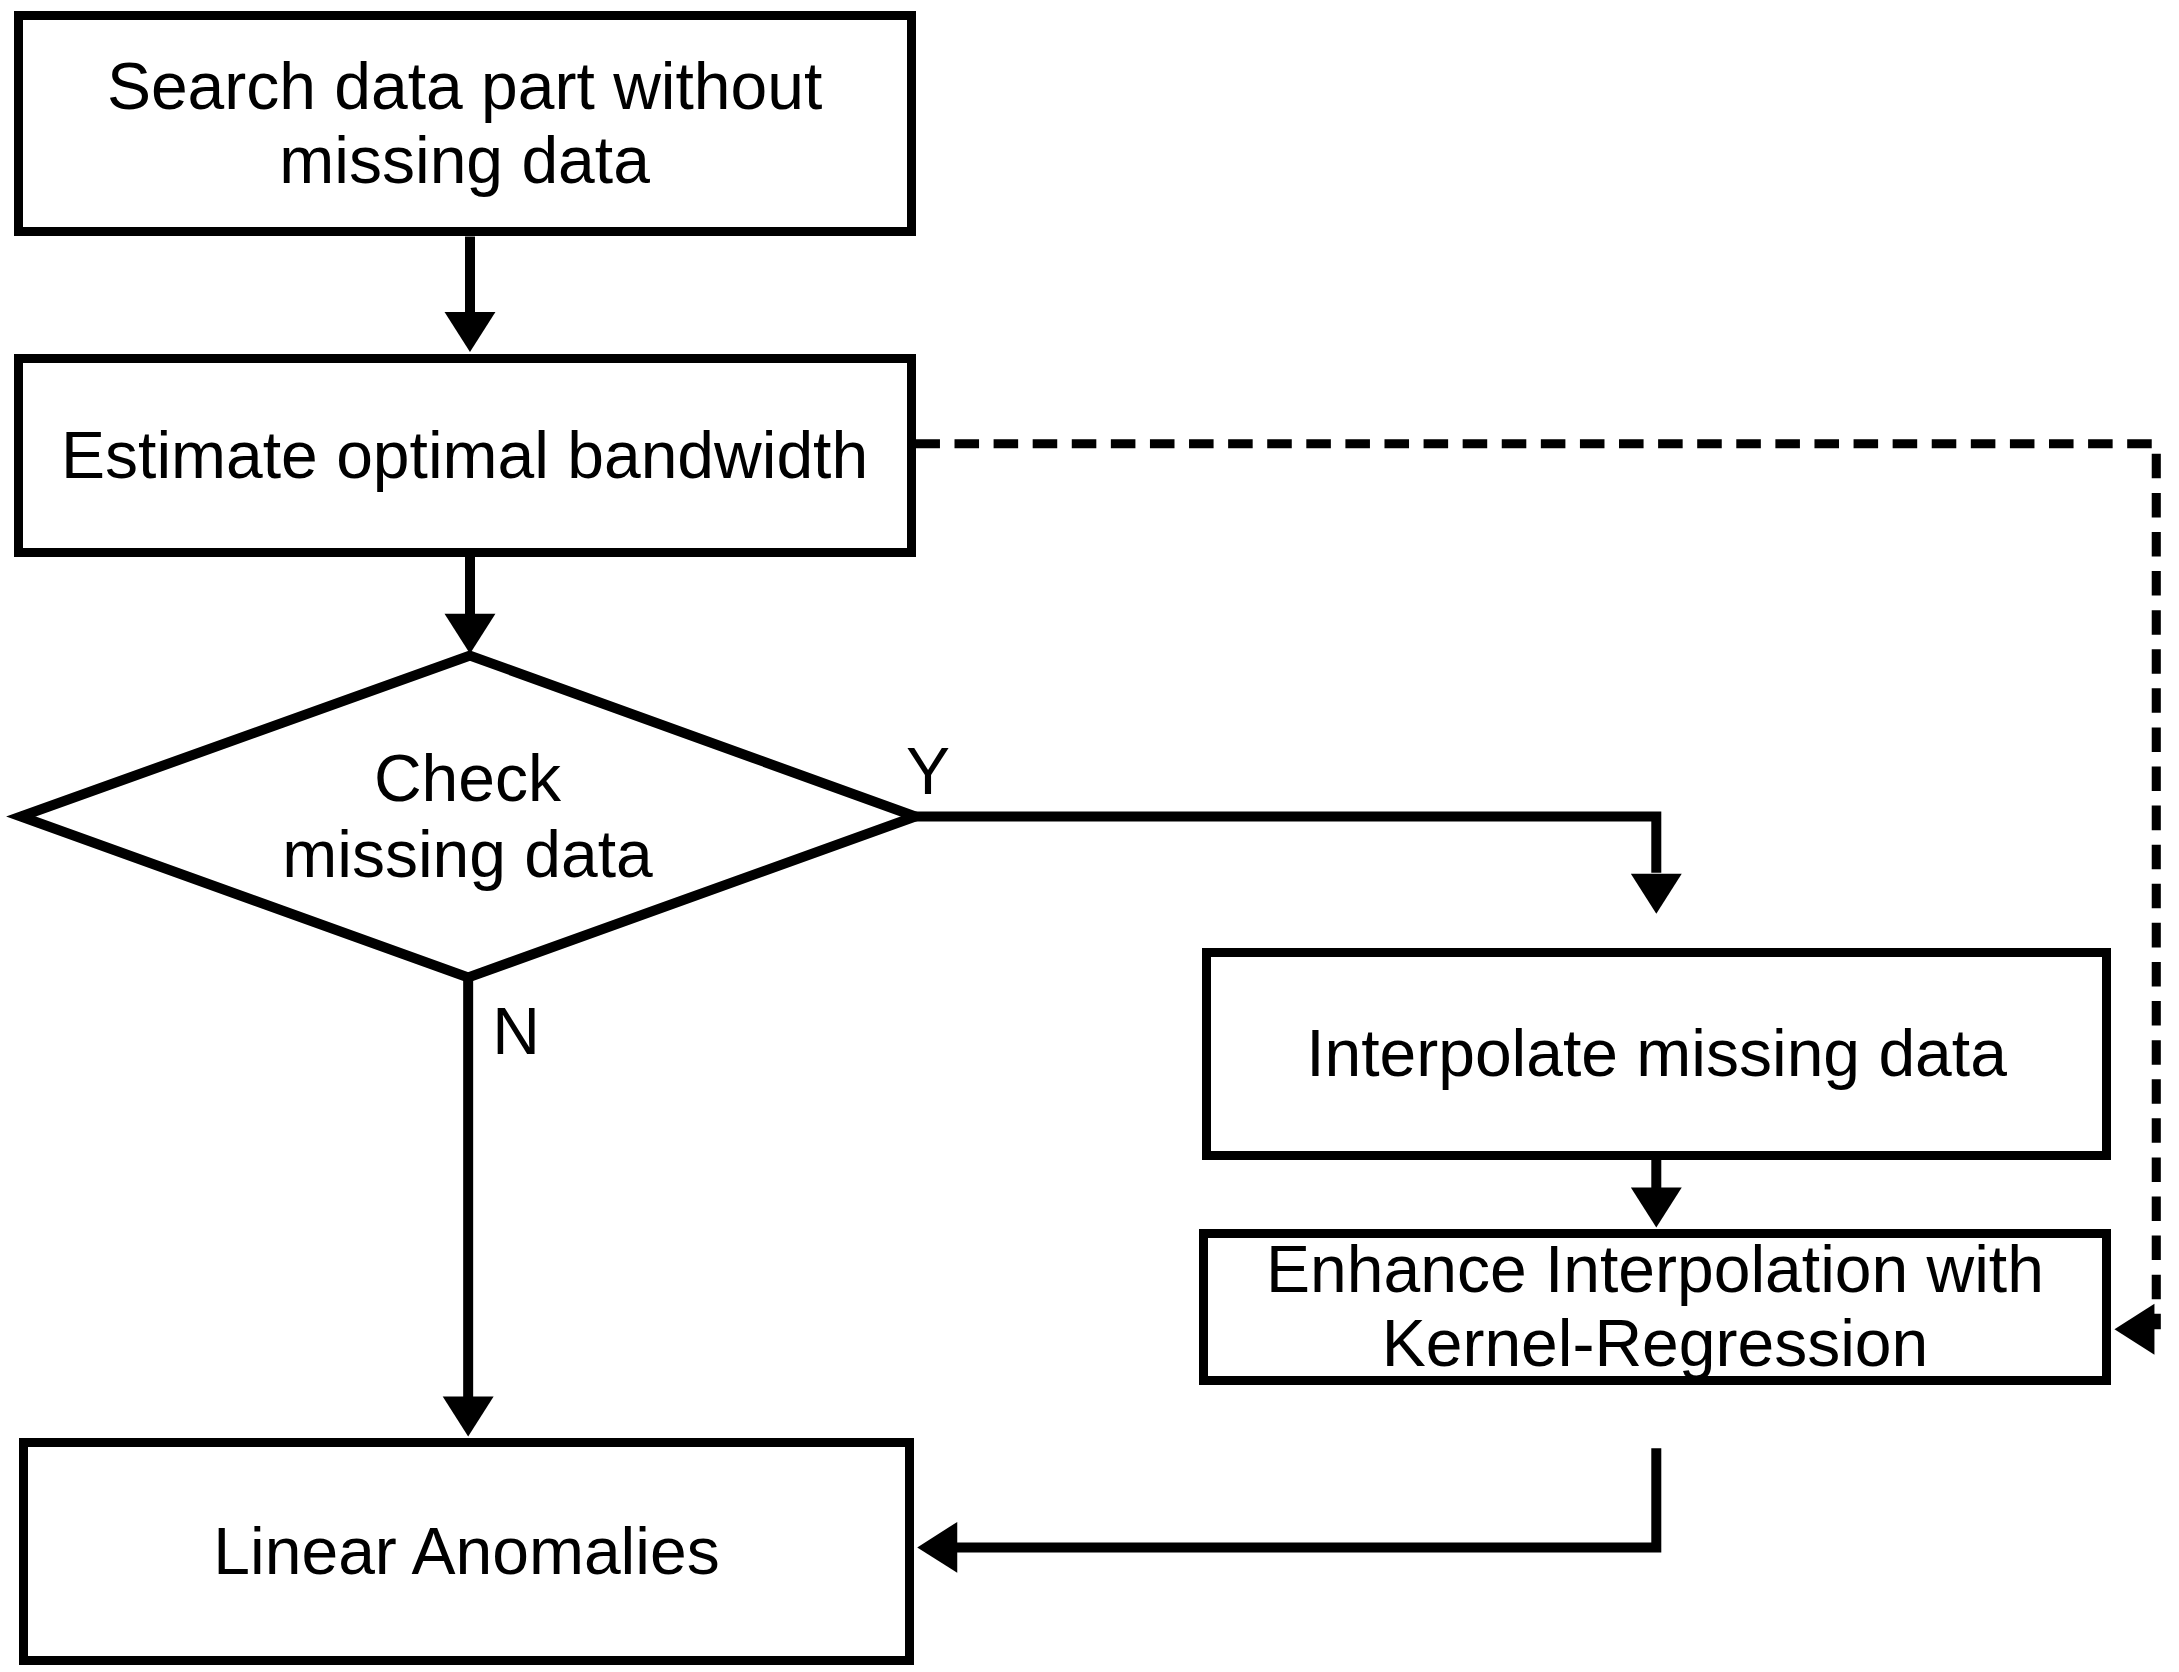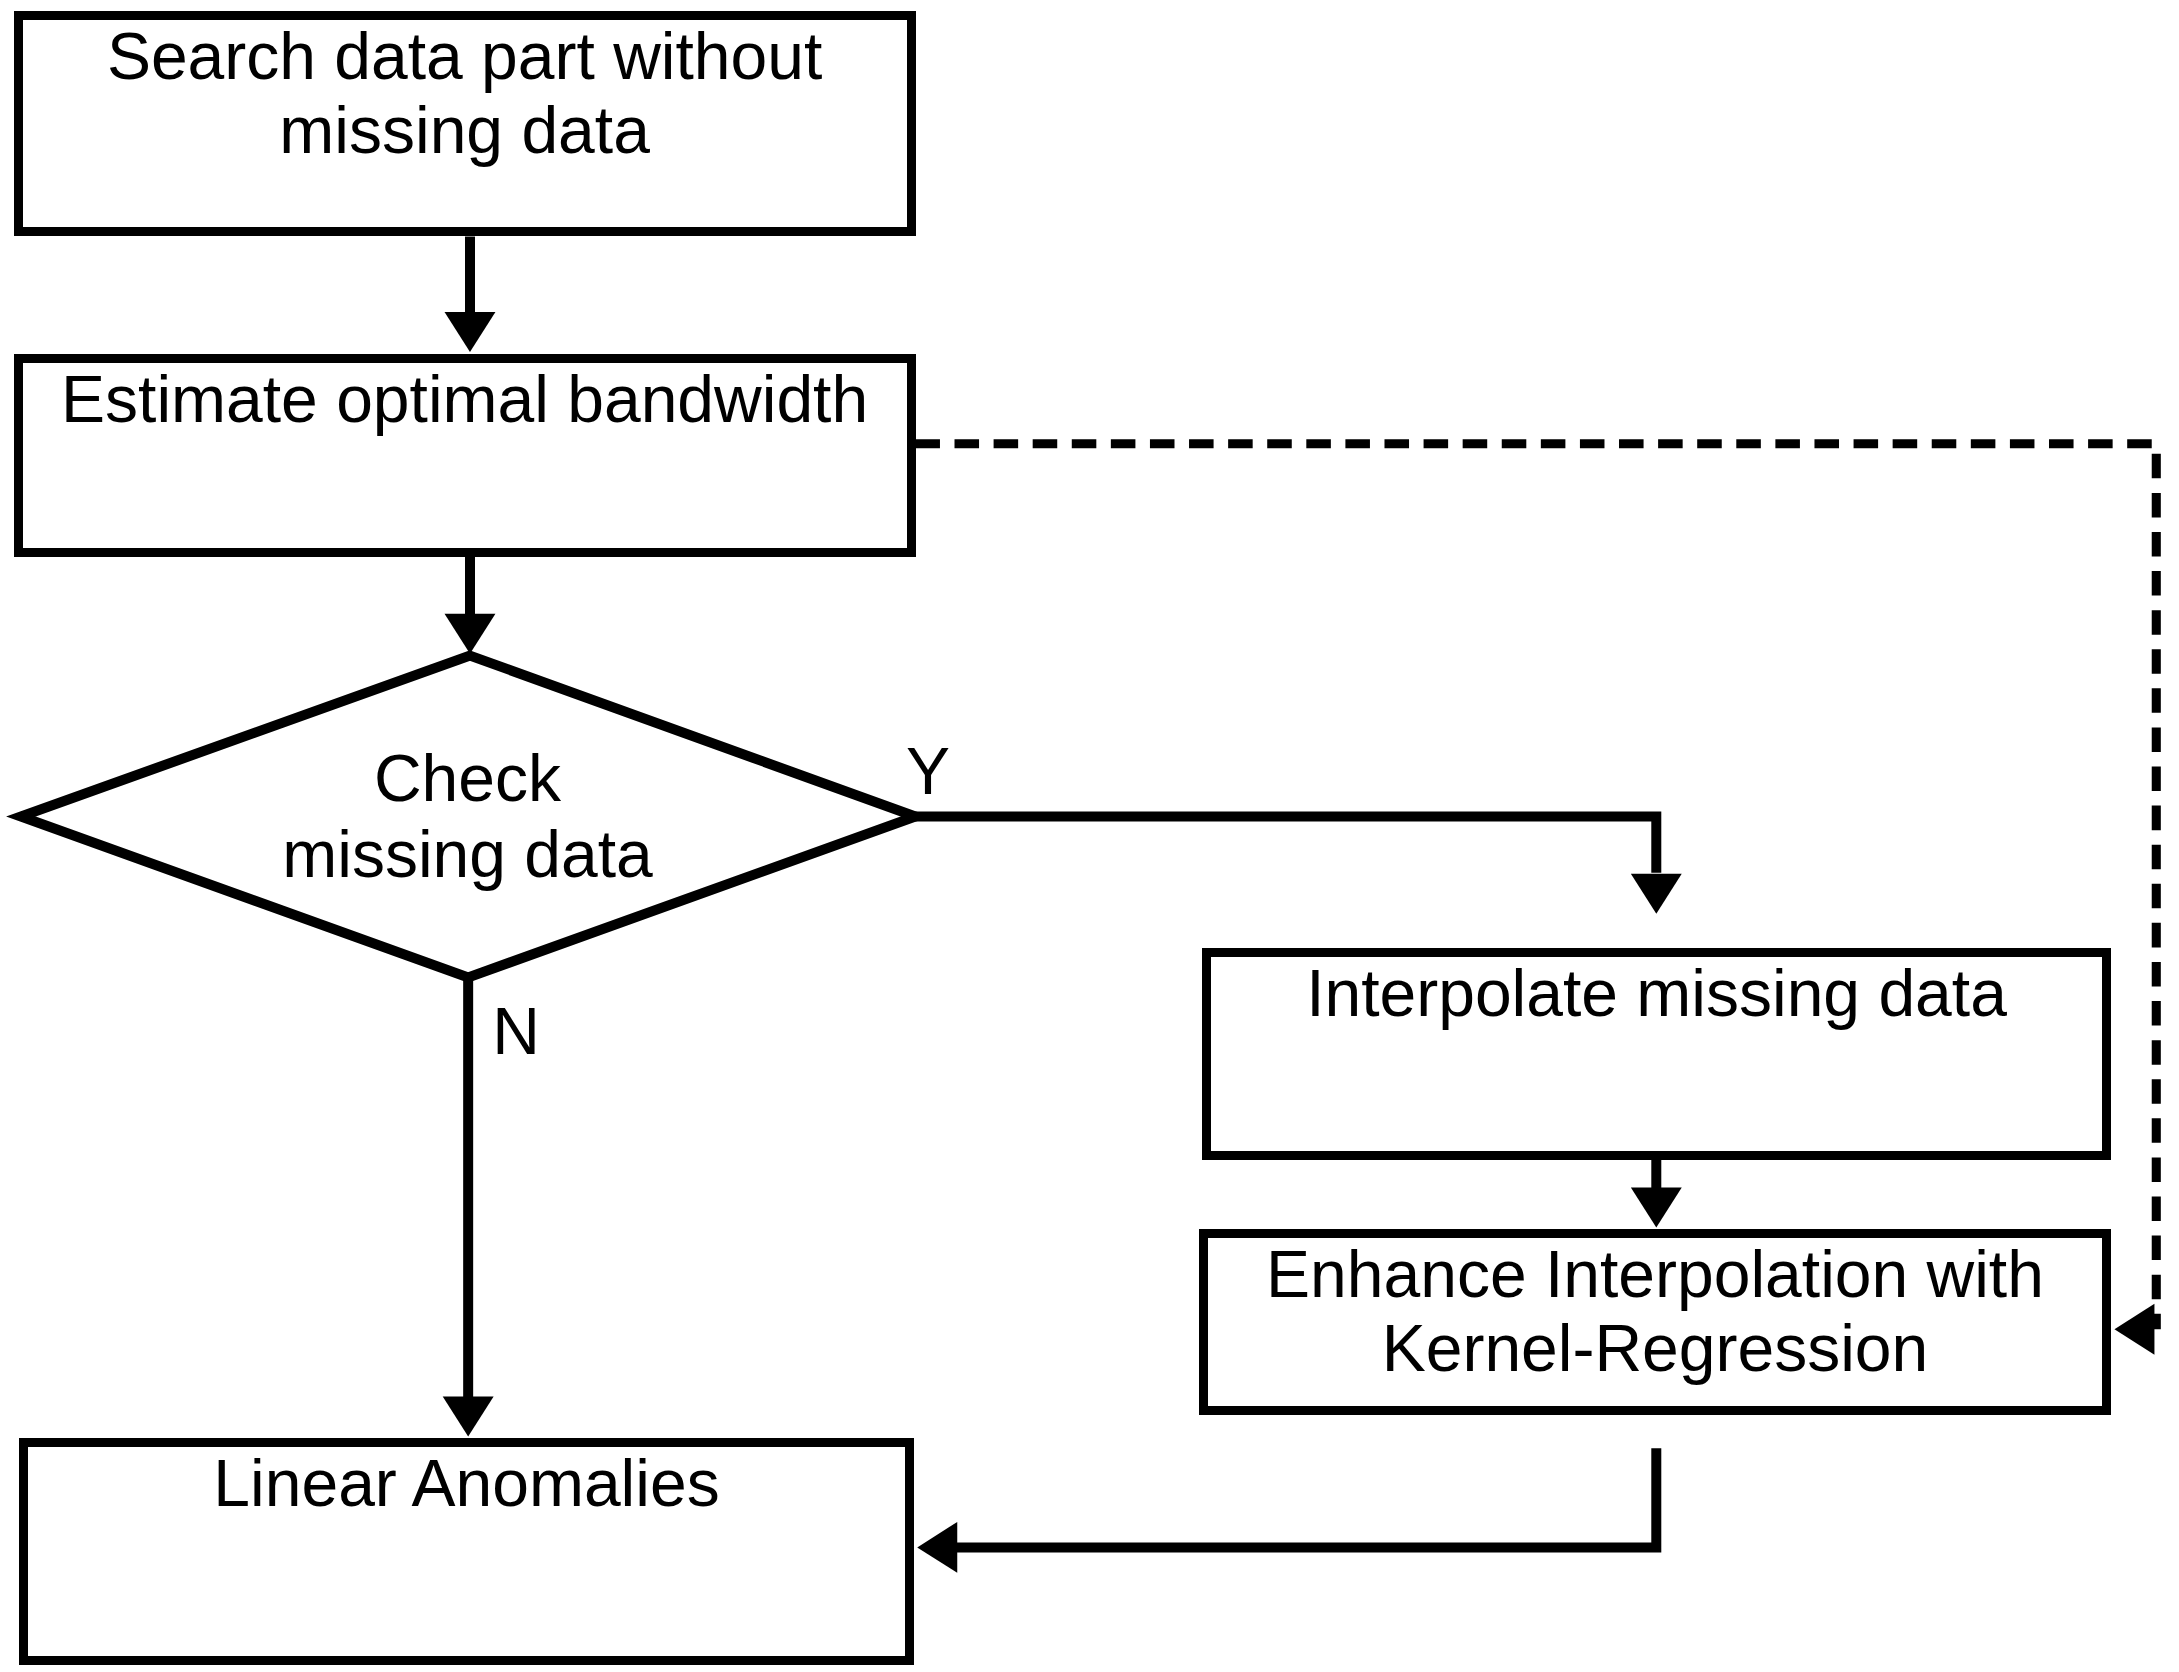--- a/index.html
+++ b/index.html
@@ -25,31 +25,31 @@
     z-index: 1;
   }
   .node {
     position: absolute;
     box-sizing: border-box;
     border: 9px solid #000000;
     background: #ffffff;
     display: flex;
     flex-direction: column;
     align-items: center;
-    justify-content: flex-start;
+    justify-content: center;
     text-align: center;
     font-size: 66px;
     line-height: 1.12;
     z-index: 2;
   }
   .node span { display: block; white-space: nowrap; }
   .node-search      { left: 13.6px;   top: 11px;   width: 902px;  height: 225px; }
   .node-estimate    { left: 13.6px;   top: 354px;  width: 902px;  height: 203px; }
   .node-interpolate { left: 1202px; top: 916px; width: 909px; height: 212px; margin-top: 32px; }
-  .node-enhance     { left: 1199px; top: 1229px; width: 912px; height: 186px; }
+  .node-enhance     { left: 1199px; top: 1229px; width: 912px; height: 156px; }
   .node-detect      { left: 19px;   top: 1438px; width: 895px;  height: 227px; }
   .diamond-label {
     position: absolute;
     left: 195px;
     top: 718px;
     width: 545px;
     height: 198px;
     display: flex;
     flex-direction: column;
     align-items: center;

